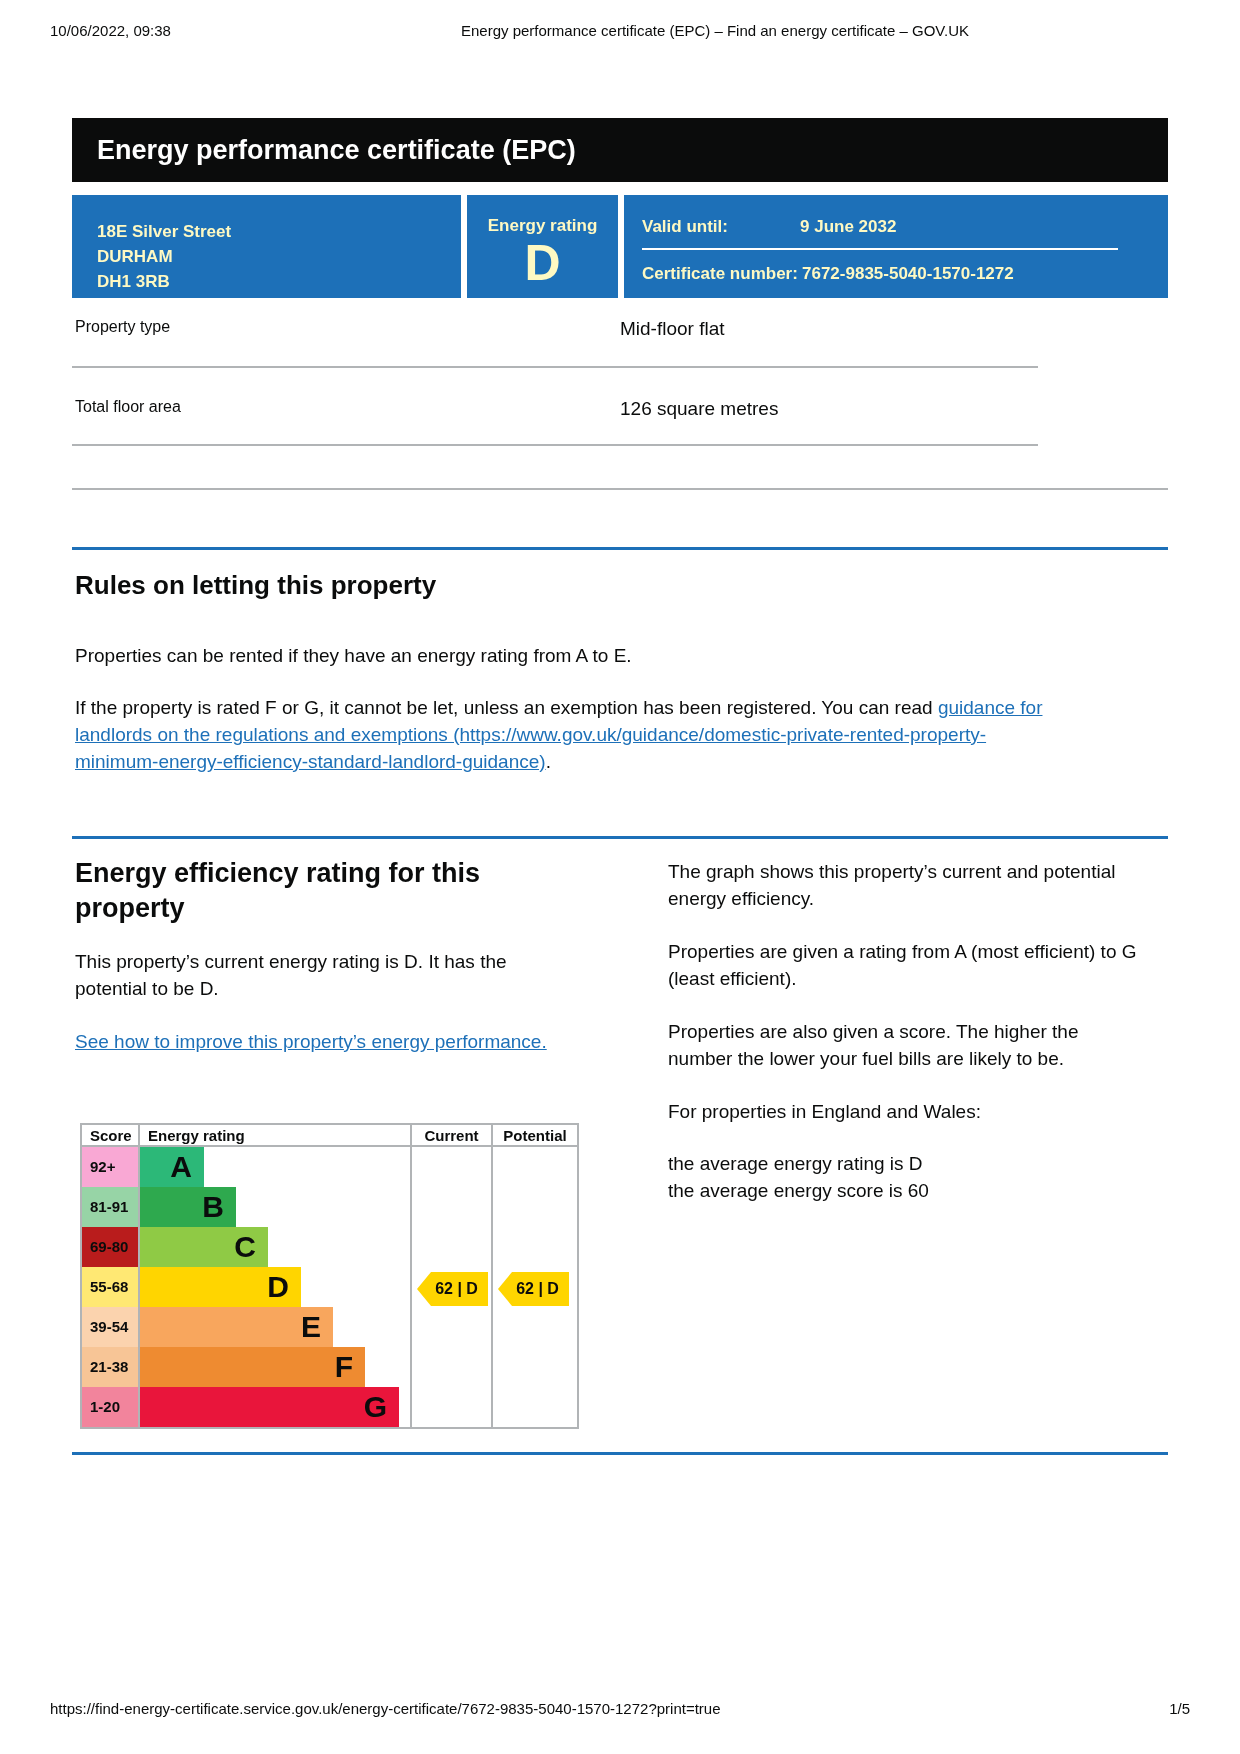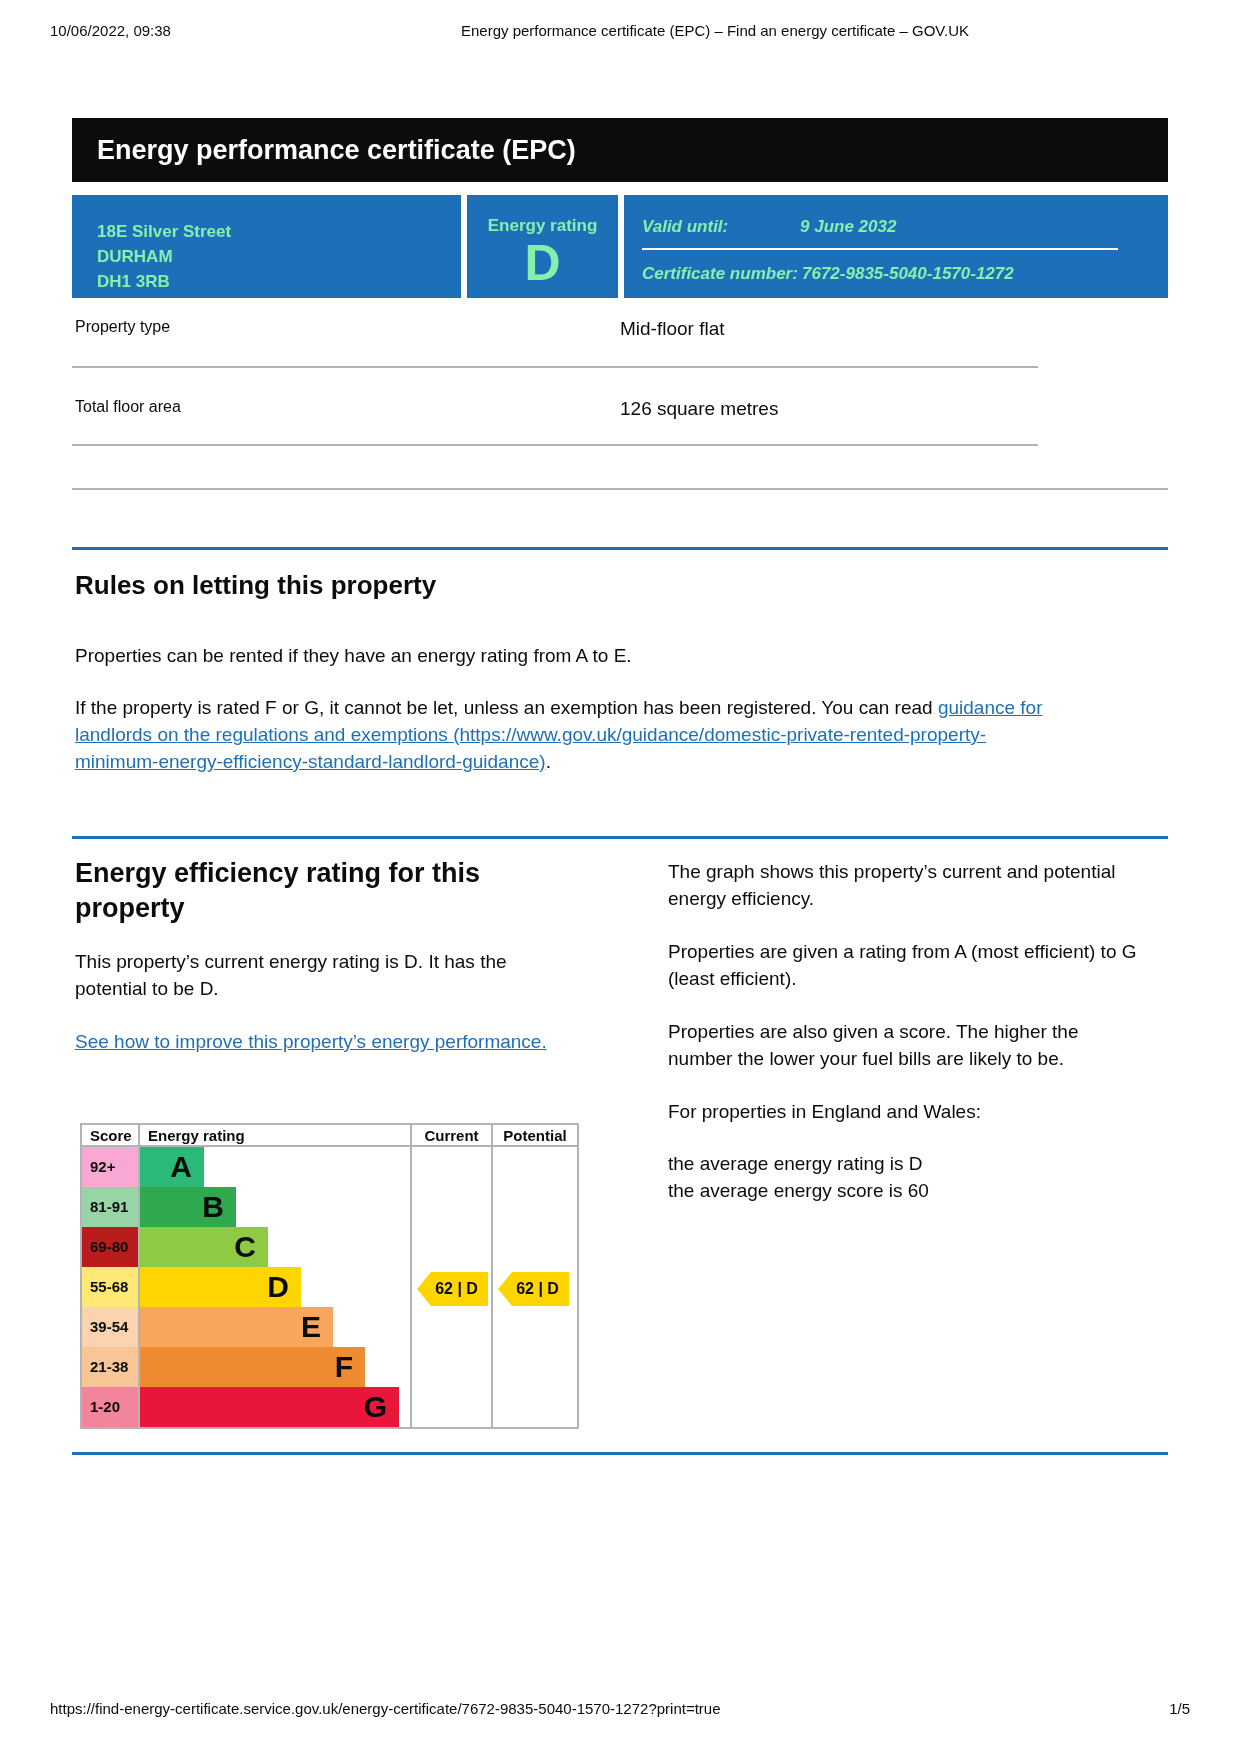--- a/index.html
+++ b/index.html
@@ -10,26 +10,26 @@
   .ph-date  { position:absolute; left:50px; top:22px; font-size:15px; }
   .ph-title { position:absolute; left:190px; right:0; top:22px; text-align:center; font-size:15px; }
   .pf-url   { position:absolute; left:50px; top:1700px; font-size:15px; }
   .pf-page  { position:absolute; right:50px; top:1700px; font-size:15px; }
 
   
   .black-banner { position:absolute; left:72px; top:118px; width:1096px; height:64px;
                   background:#0b0c0c; color:#fff; display:flex; align-items:center;
                   box-sizing:border-box; padding-left:25px; font-size:27px; font-weight:bold; }
   .blue-banner { position:absolute; left:72px; top:195px; width:1096px; height:103px; display:flex; gap:6px; }
-  .bb-box { background:#1d70b8; color:#86efac; box-sizing:border-box; }
+  .bb-box { background:#1d70b8; color:#fef9c3; box-sizing:border-box; }
   .bb-address { width:389px; padding:24px 0 0 25px; font-weight:bold; font-size:17px; line-height:25px; }
   .bb-rating  { width:151px; text-align:center; padding-top:21px; }
   .bb-rating .rating-label { font-size:17px; font-weight:bold; }
   .bb-rating .rating-letter { font-size:50px; font-weight:bold; line-height:54px; }
-  .bb-valid { flex:1; padding:21px 50px 11px 18px; font-size:17px;font-style:italic; }
+  .bb-valid { flex:1; padding:21px 50px 11px 18px; font-size:17px; }
   .bb-row { display:flex; line-height:21px; }
   .bb-label { width:158px; flex:none; font-weight:600; }
   .bb-value { font-weight:bold; white-space:nowrap; }
   .bb-hr { border:0; border-top:2px solid #ffffff; margin:11px 0 13px 0; }
 
   
   .prop-label { position:absolute; left:75px; font-size:16px; }
   .prop-value { position:absolute; left:620px; font-size:19px; }
   .divider-short { position:absolute; left:72px; width:966px;  height:2px; background:#b1b4b6; }
   .divider-full  { position:absolute; left:72px; width:1096px; height:2px; background:#b1b4b6; }

